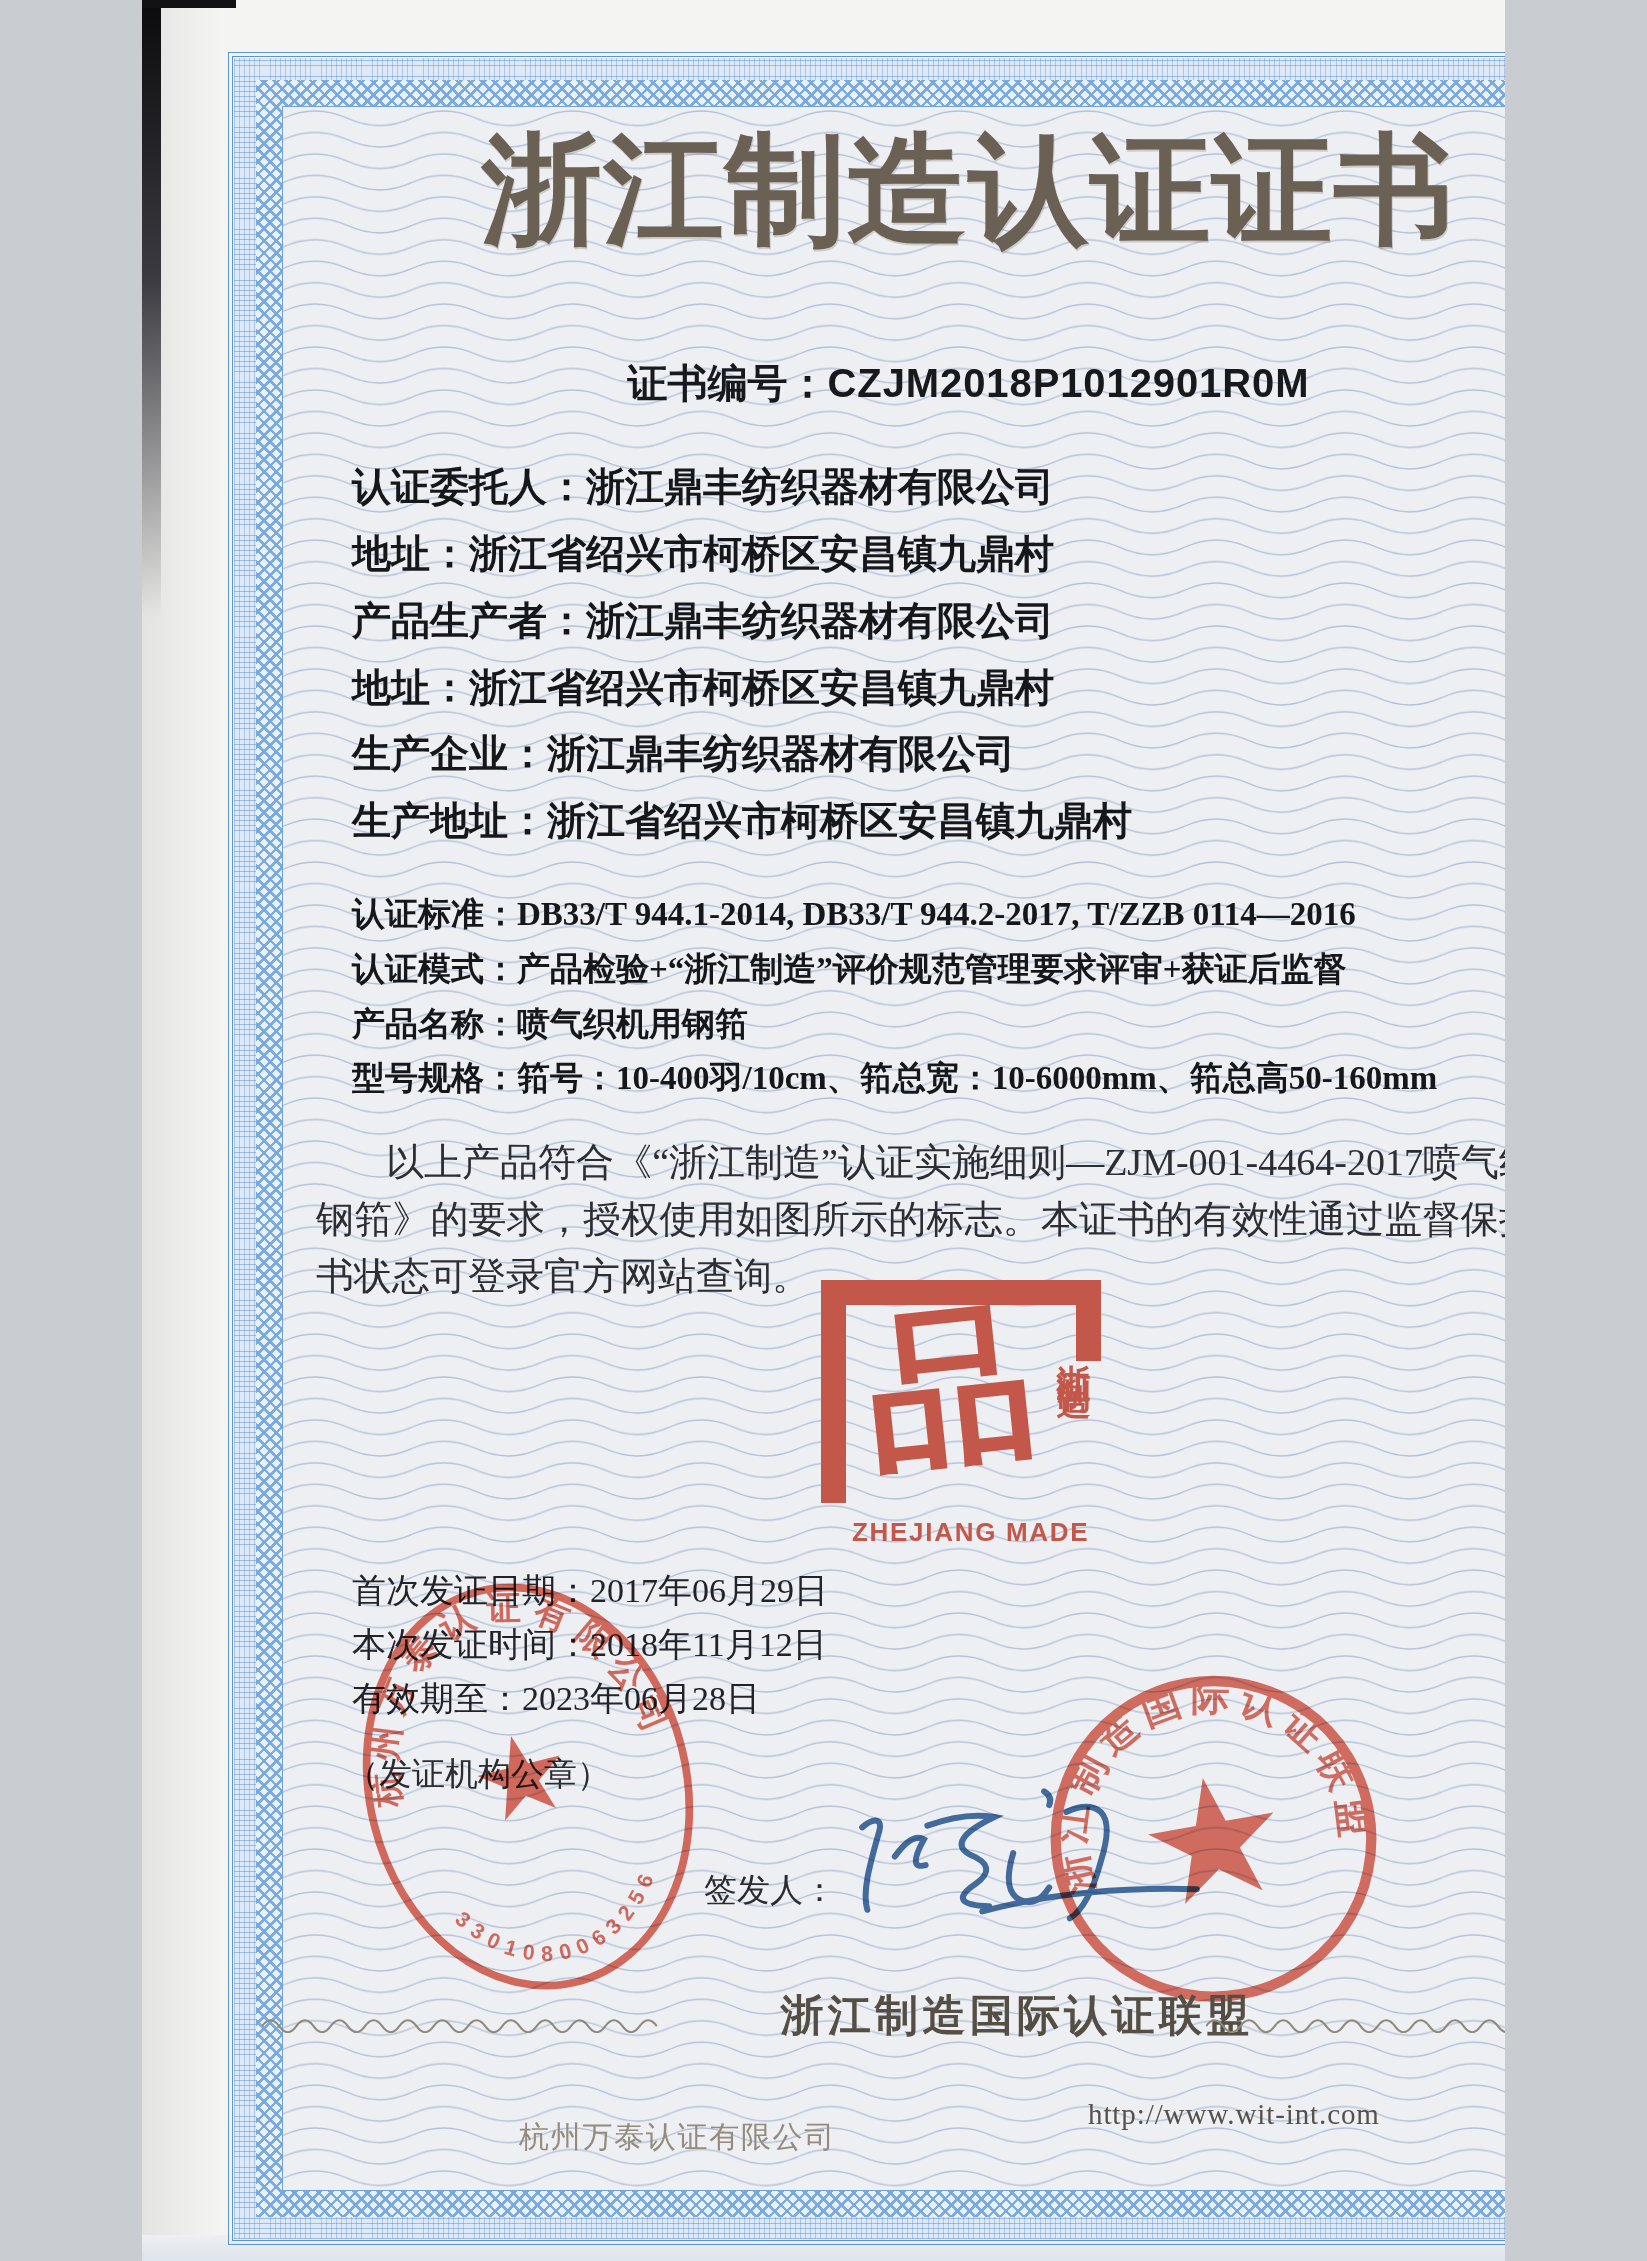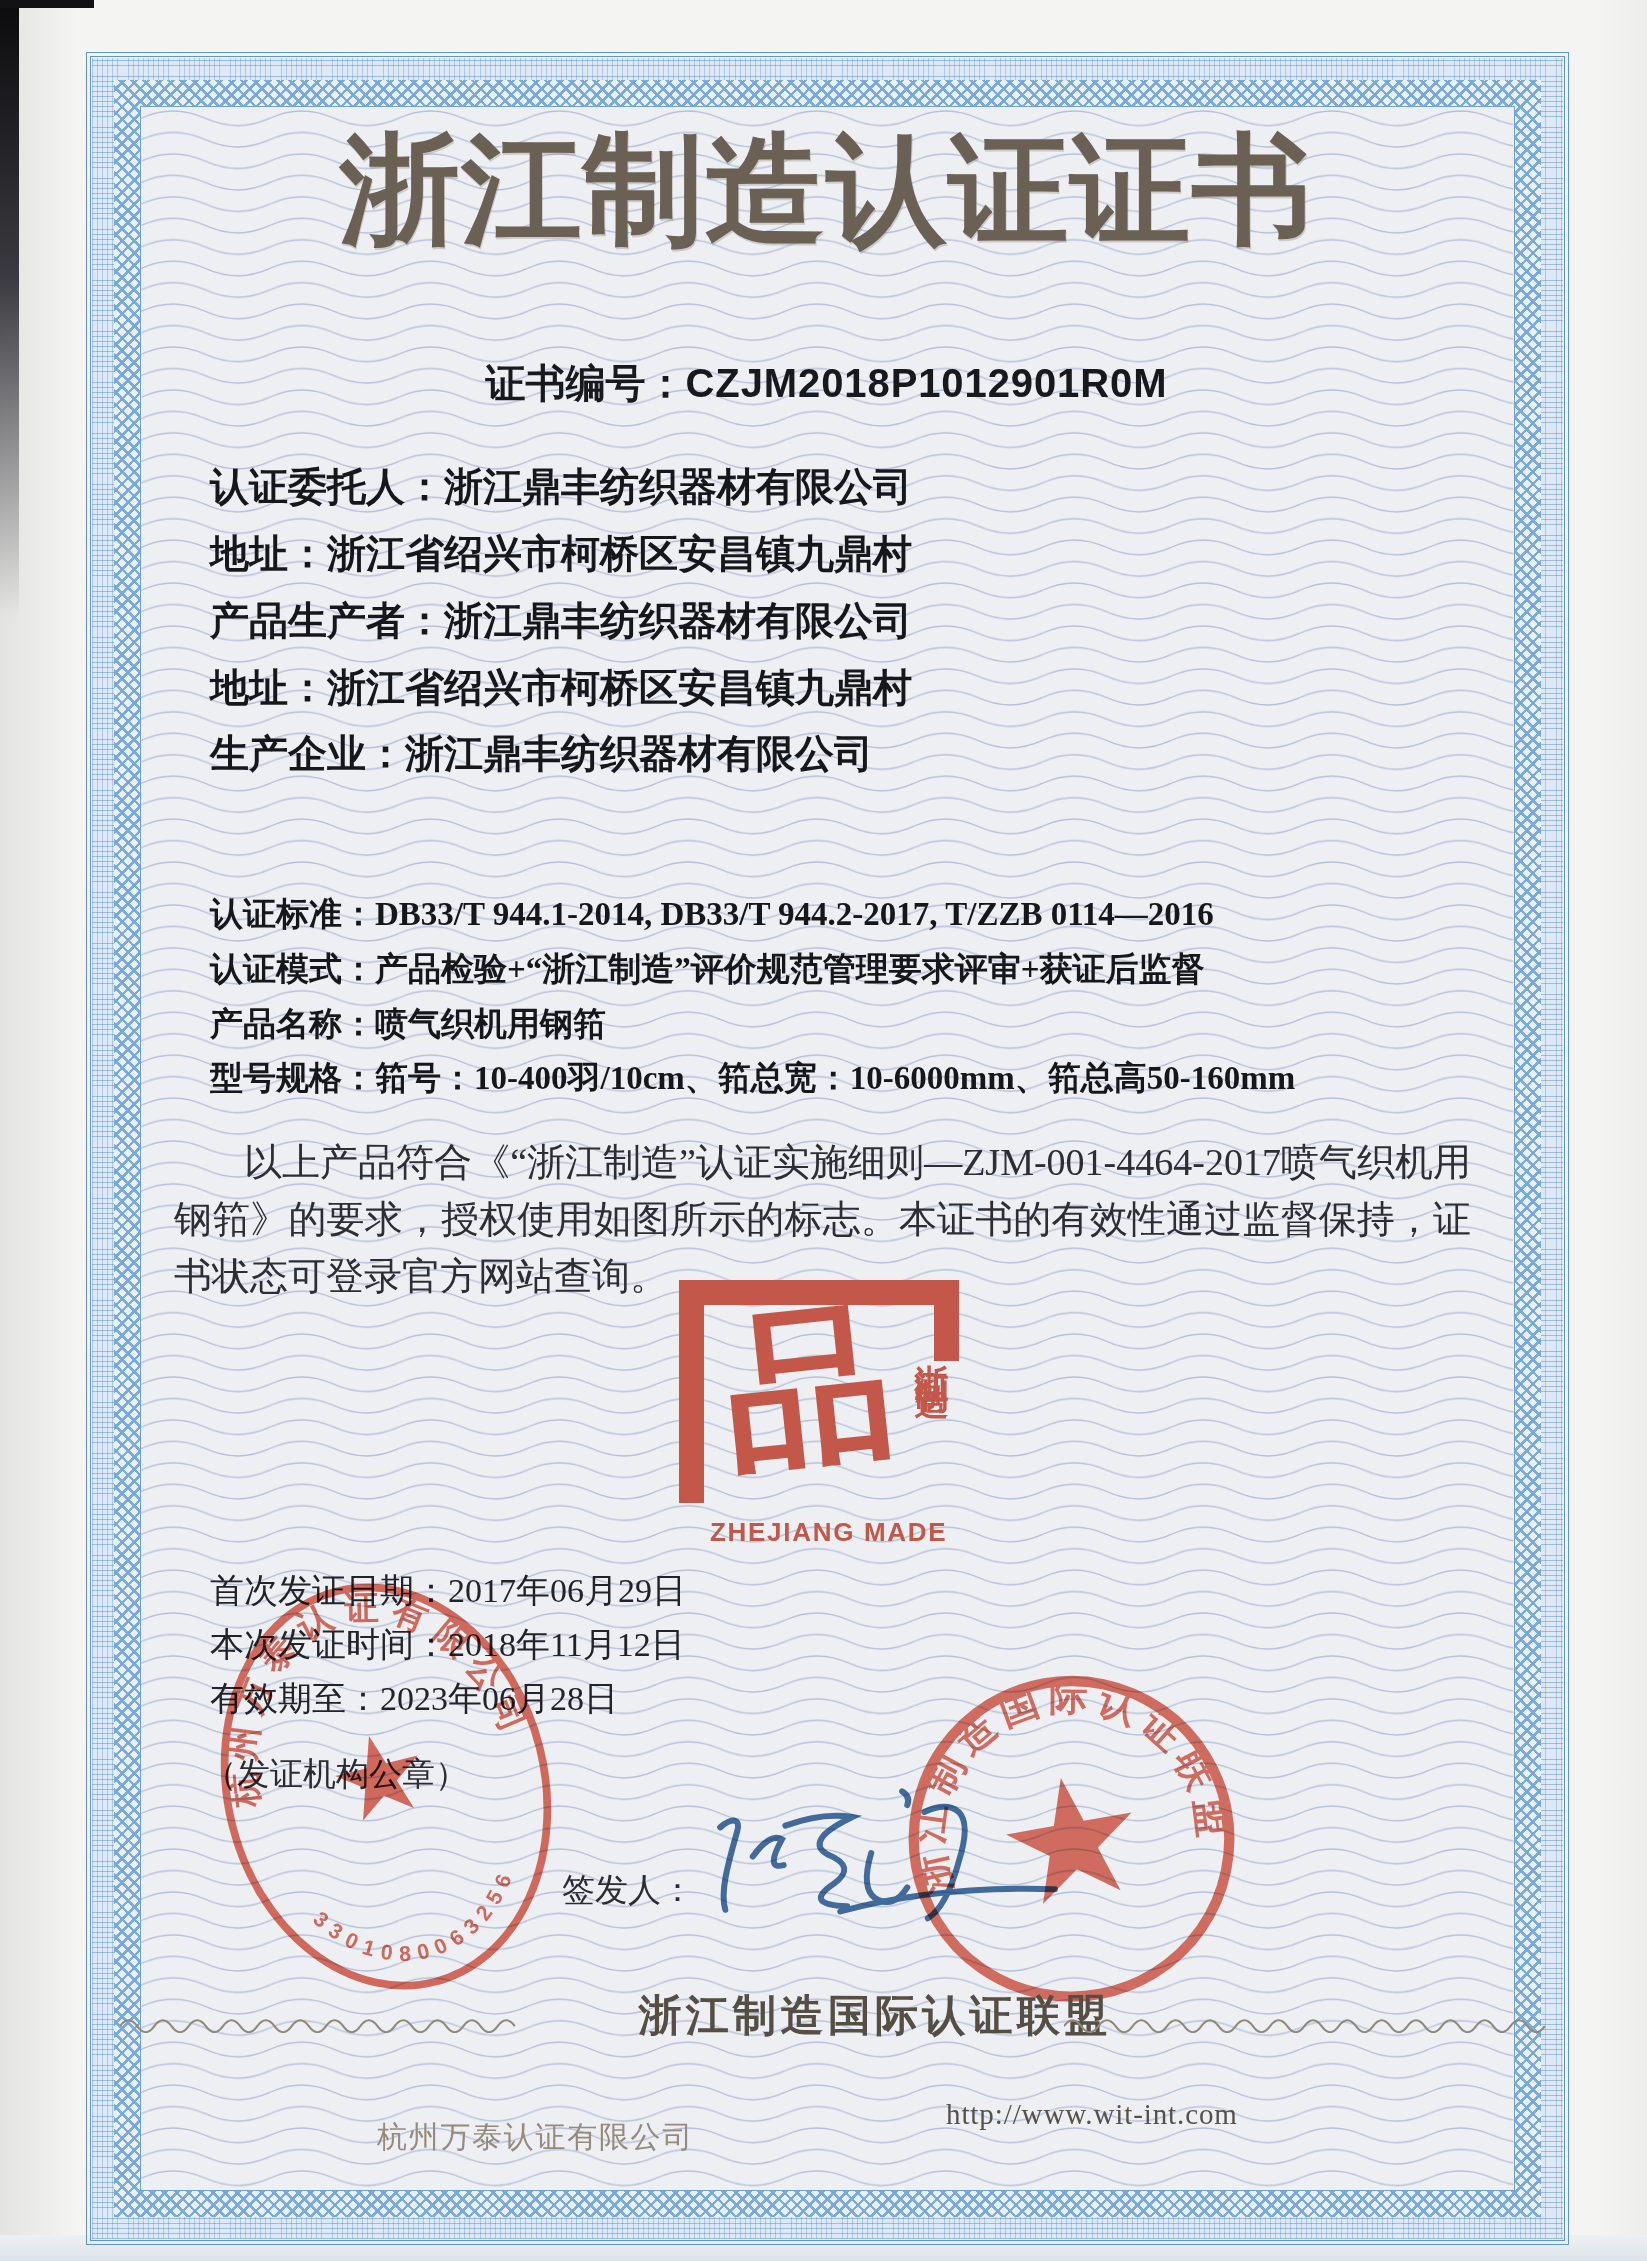--- a/index.html
+++ b/index.html
@@ -1,17 +1,17 @@
 <!DOCTYPE html>
 <html style="font-size:13.7px"><head>
 <meta charset="utf-8">
 <style>
   html,body{margin:0;padding:0;background:#c9ccd0;}
   .page{
-    position:relative; width:1647px; height:2261px; margin:0 auto;
+    position:relative; width:1363px; height:2261px; margin:0 auto;
     background:linear-gradient(90deg,#e3e3e1 0px,#f4f4f2 77px,#f4f4f2 1596px,#ededeb 1647px);
     font-family:"Liberation Serif","DejaVu Serif",serif;
     overflow:hidden;
   }
   
   .scan-corner{position:absolute;left:0;top:0;width:19px;height:618px;
     background:linear-gradient(180deg,#0b0b0d 0%,#3a3a40 45%,rgba(120,120,126,0) 100%);}
   .scan-top{position:absolute;left:0;top:0;width:94px;height:7.7px;background:#121215;}
   .edge-bottom{position:absolute;left:0;right:0;bottom:0;height:26px;
     background:linear-gradient(180deg,#eef0f3,#dde3ea);}
@@ -107,20 +107,21 @@
   <h1 class="abs title">浙江制造认证证书</h1>
   <div class="abs cert-no">
     <span class="lbl">证书编号：</span><span class="num">CZJM2018P1012901R0M</span>
   </div>
 
   <div class="abs field" style="top:460px"><span>认证委托人：</span><span>浙江鼎丰纺织器材有限公司</span></div>
   <div class="abs field" style="top:527px"><span>地址：</span><span>浙江省绍兴市柯桥区安昌镇九鼎村</span></div>
   <div class="abs field" style="top:594px"><span>产品生产者：</span><span>浙江鼎丰纺织器材有限公司</span></div>
   <div class="abs field" style="top:661px"><span>地址：</span><span>浙江省绍兴市柯桥区安昌镇九鼎村</span></div>
   <div class="abs field" style="top:727px"><span>生产企业：</span><span>浙江鼎丰纺织器材有限公司</span></div>
+  <div class="abs field" style="top:794px"><span>生产地址：</span><span>浙江省绍兴市柯桥区安昌镇九鼎村</span></div>
 
   <div class="abs spec" style="top:892px"><span>认证标准：</span><span>DB33/T 944.1-2014, DB33/T 944.2-2017, T/ZZB 0114—2016</span></div>
   <div class="abs spec" style="top:947px"><span>认证模式：</span><span>产品检验+“浙江制造”评价规范管理要求评审+获证后监督</span></div>
   <div class="abs spec" style="top:1002px"><span>产品名称：</span><span>喷气织机用钢筘</span></div>
   <div class="abs spec" style="top:1056px"><span>型号规格：</span><span>筘号：10-400羽/10cm、筘总宽：10-6000mm、筘总高50-160mm</span></div>
 
   <p class="abs para">以上产品符合《“浙江制造”认证实施细则—ZJM-001-4464-2017喷气织机用钢筘》的要求，授权使用如图所示的标志。本证书的有效性通过监督保持，证书状态可登录官方网站查询。</p>
 
   <div class="abs logo">
     <div class="bar-top"></div>

